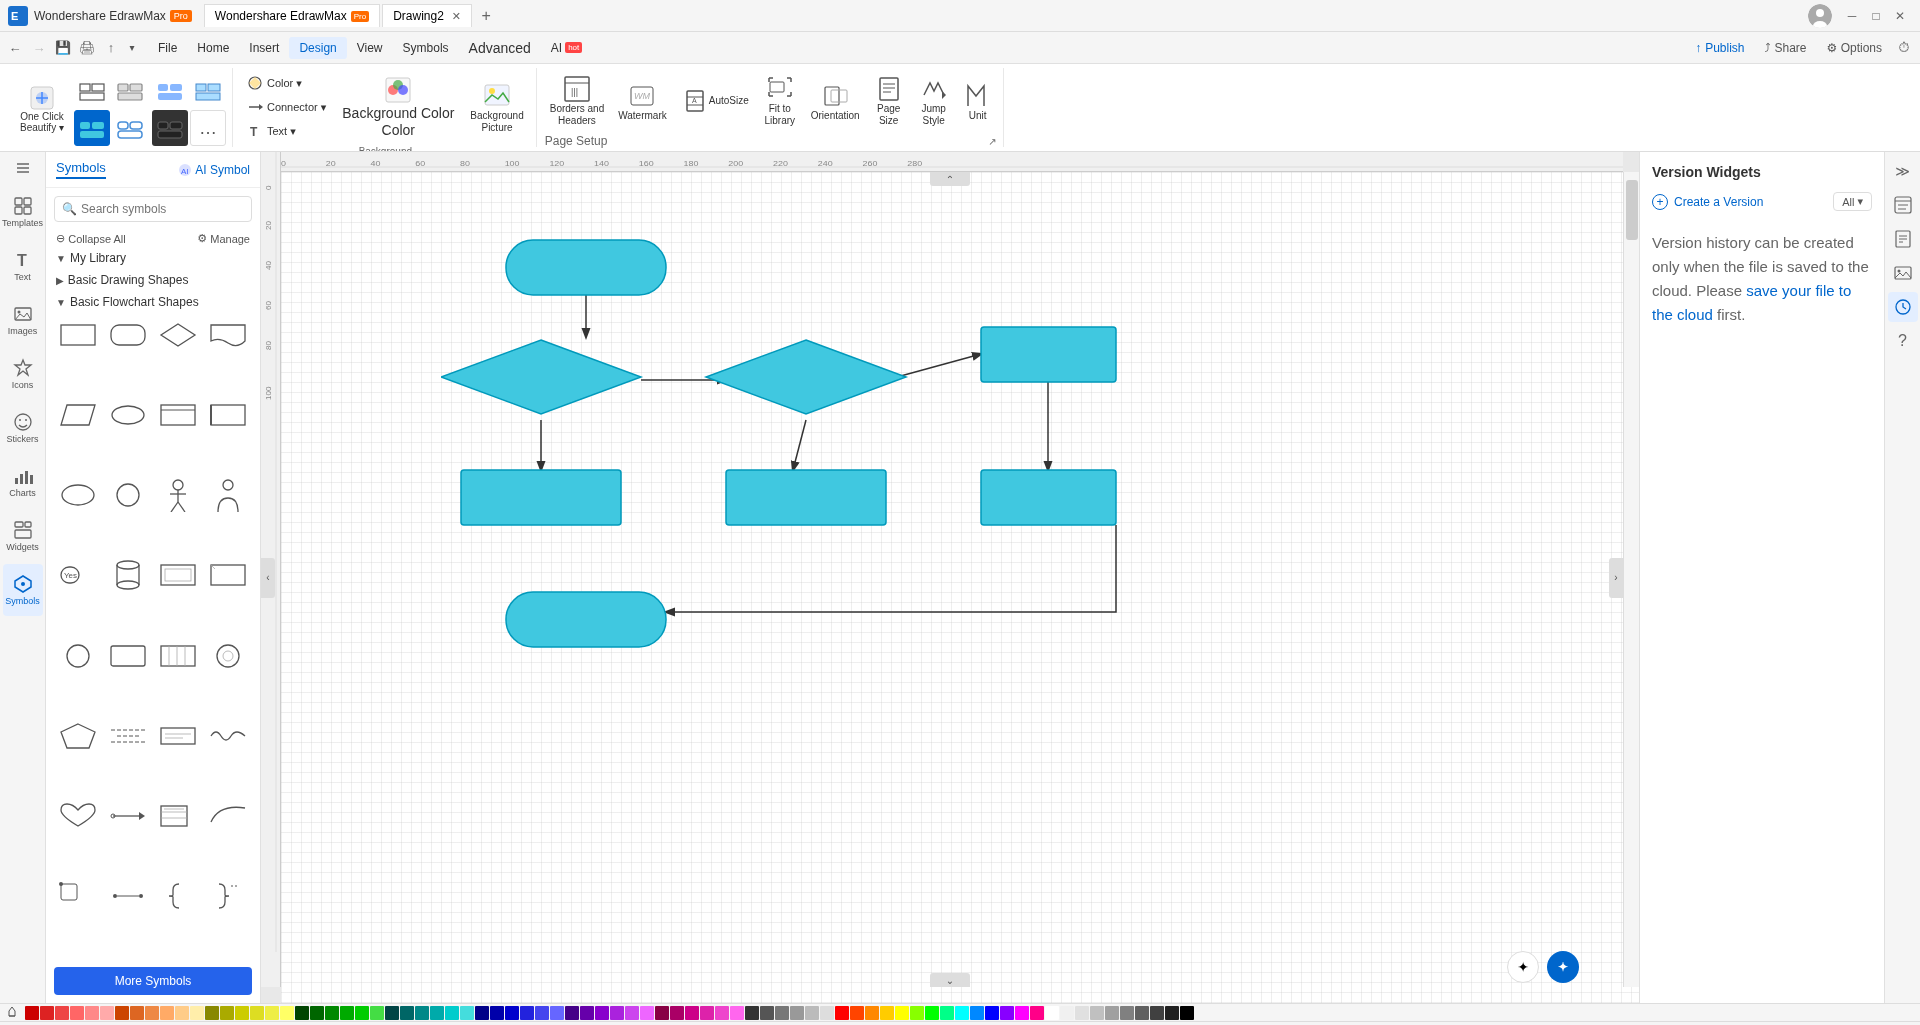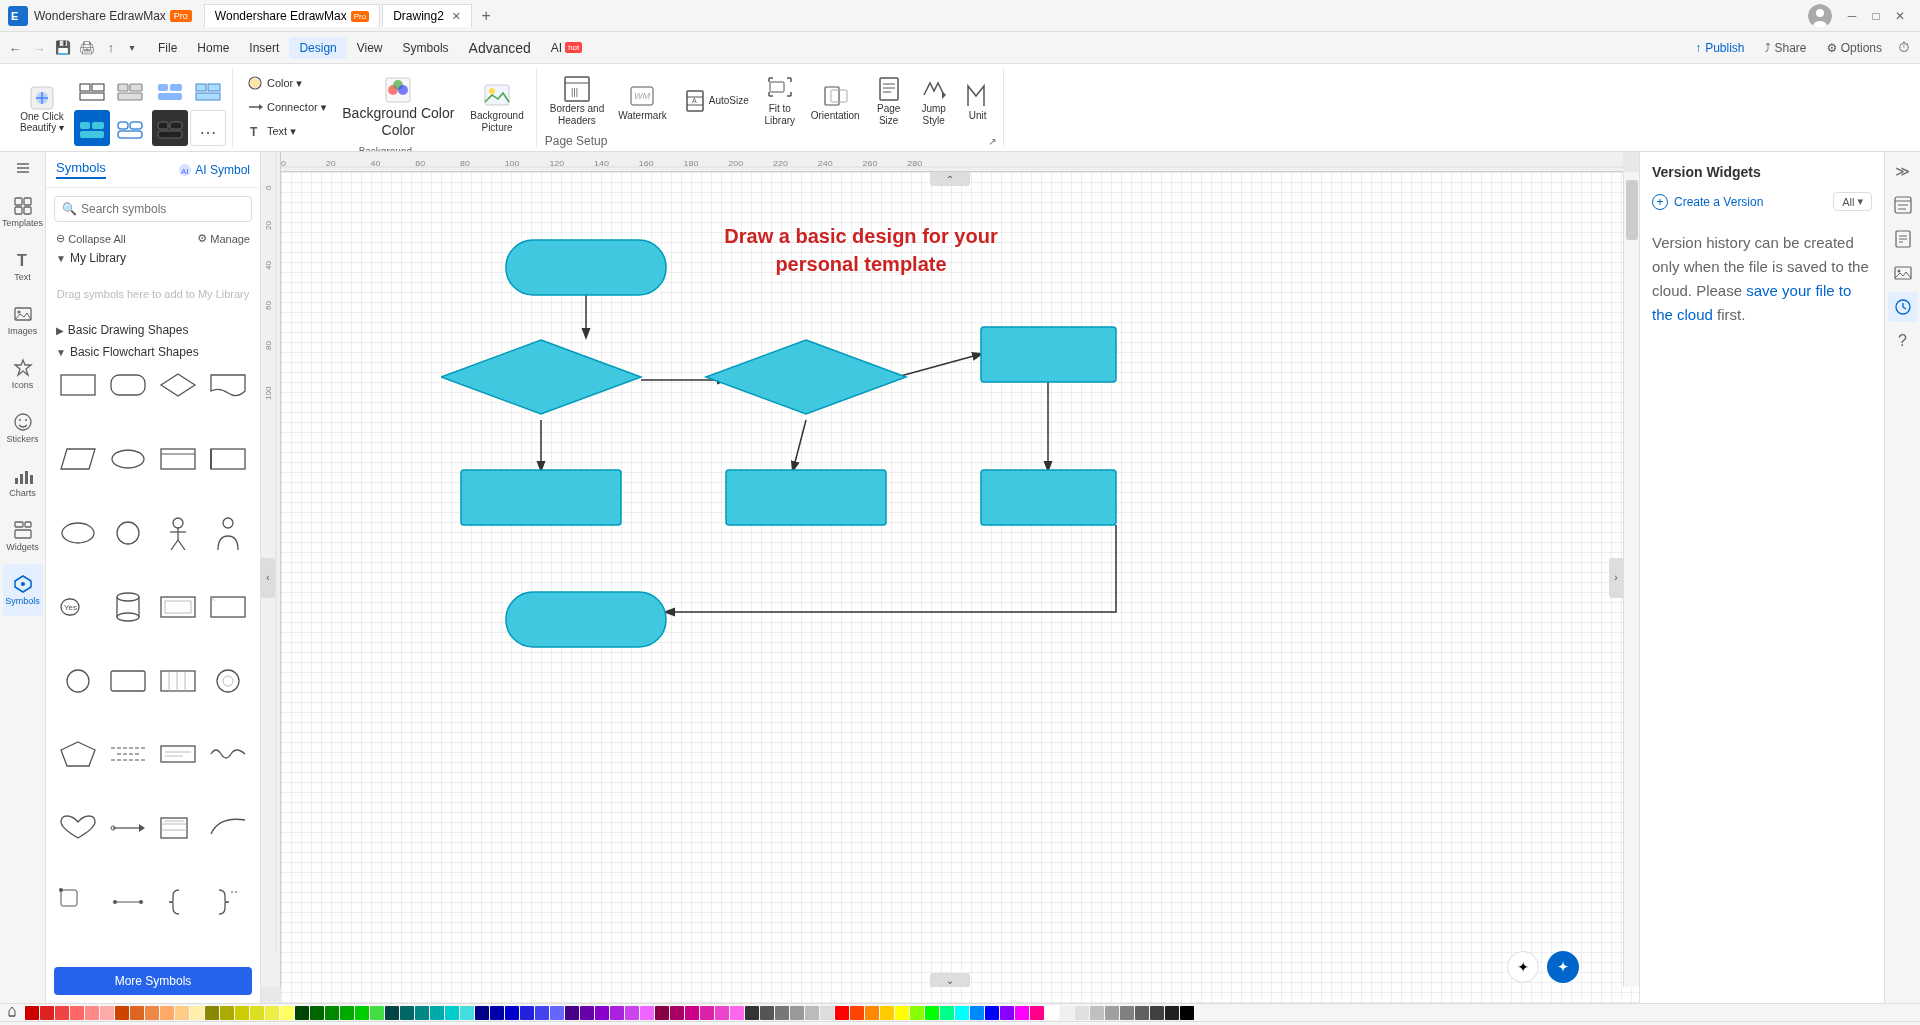--- a/index.html
+++ b/index.html
@@ -419,23 +419,20 @@
       </div>
       <div style="font-size:11px;color:#555;cursor:pointer;display:flex;align-items:center;gap:3px;">
         <span>⚙</span>
         <span>Manage</span>
       </div>
     </div>
 
     <div style="padding:4px 10px;font-size:12px;color:#333;cursor:pointer;display:flex;align-items:center;gap:4px;">
       <span style="font-size:10px;color:#555;">▼</span>
       <span>My Library</span>
-    </div>
-    <div style="padding:16px 10px;text-align:center;color:#bbb;font-size:11px;display:flex;align-items:center;justify-content:center;height:50px;">
-      <span>Drag symbols here to add to My Library</span>
     </div>
 
     <div style="padding:4px 10px;font-size:12px;color:#333;cursor:pointer;display:flex;align-items:center;gap:4px;">
       <span style="font-size:10px;color:#555;">▶</span>
       <span>Basic Drawing Shapes</span>
     </div>
 
     <div style="padding:4px 10px;font-size:12px;color:#333;cursor:pointer;display:flex;align-items:center;gap:4px;">
       <span style="font-size:10px;color:#555;">▼</span>
       <span>Basic Flowchart Shapes</span>
@@ -688,23 +685,20 @@
           <line x1="15" y1="0" x2="15" y2="800" stroke="#ccc" stroke-width="0.5"></line>
         </g>
       </svg>
     </div>
 
     <div id="canvas">
       <div id="canvas-grid"></div>
 
       <div id="diagram">
 
-        <div style="position:absolute;top:0;left:240px;width:360px;text-align:center;font-size:20px;font-weight:bold;color:#cc2222;line-height:1.4;">
-          <span>Draw a basic design for your personal template</span>
-        </div>
 
         <svg id="flowchart-svg" style="position:absolute;top:0;left:0;width:100%;height:100%;" viewBox="0 0 900 520">
 
           <line x1="145" y1="73" x2="145" y2="115" stroke="#333" stroke-width="1.5" marker-end="url(#arrow)"></line>
 
           <line x1="200" y1="158" x2="285" y2="158" stroke="#333" stroke-width="1.5" marker-end="url(#arrow)"></line>
 
           <line x1="445" y1="158" x2="540" y2="132" stroke="#333" stroke-width="1.5" marker-end="url(#arrow)"></line>
 
           <line x1="100" y1="198" x2="100" y2="248" stroke="#333" stroke-width="1.5" marker-end="url(#arrow)"></line>

